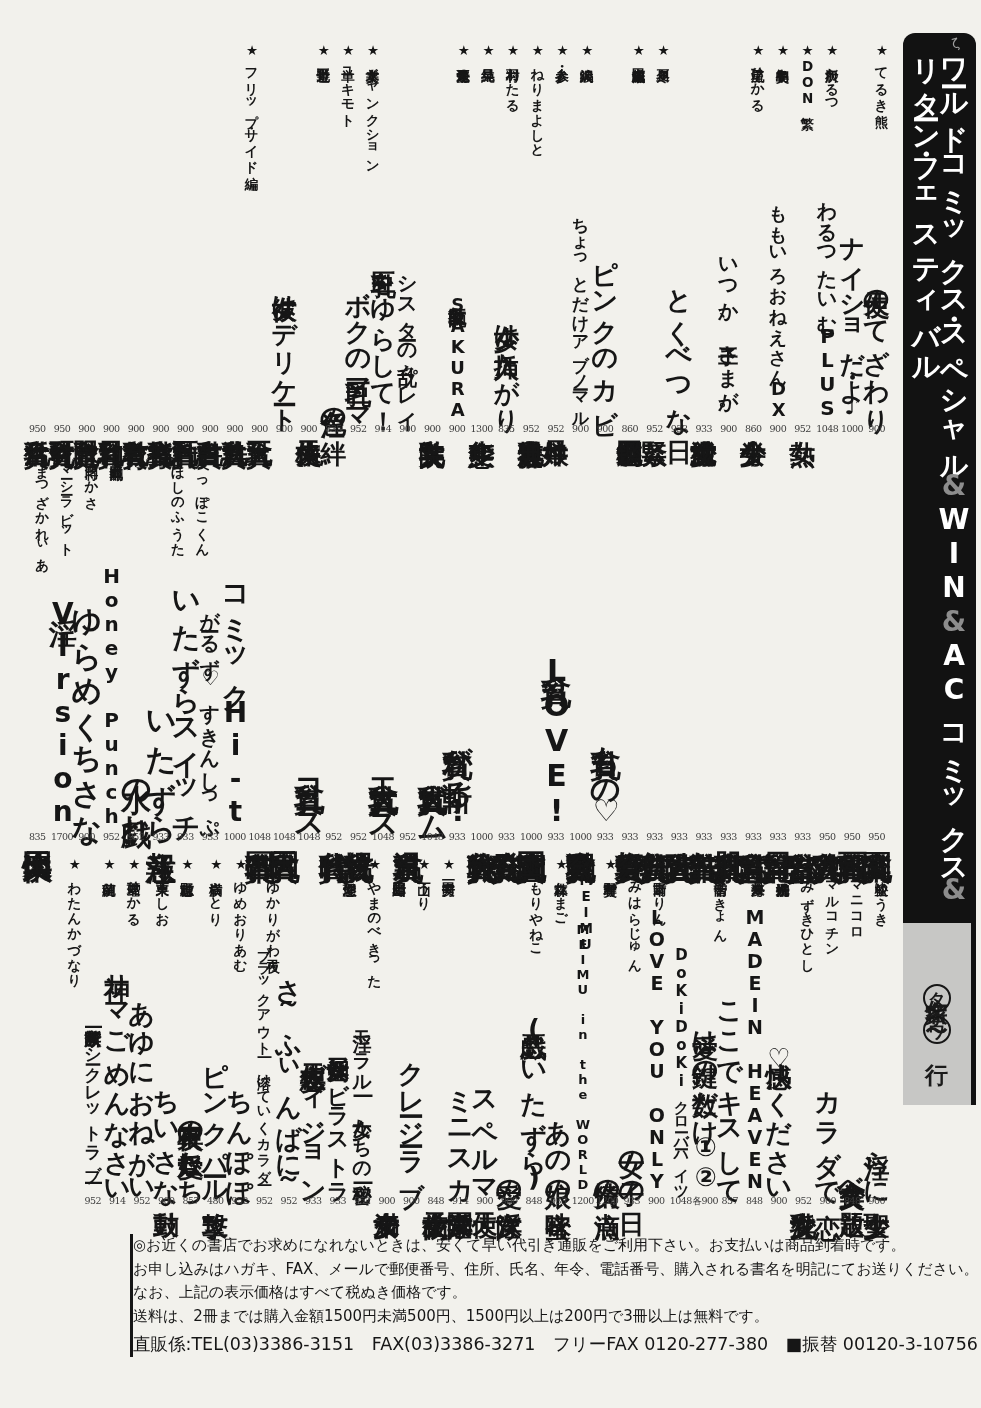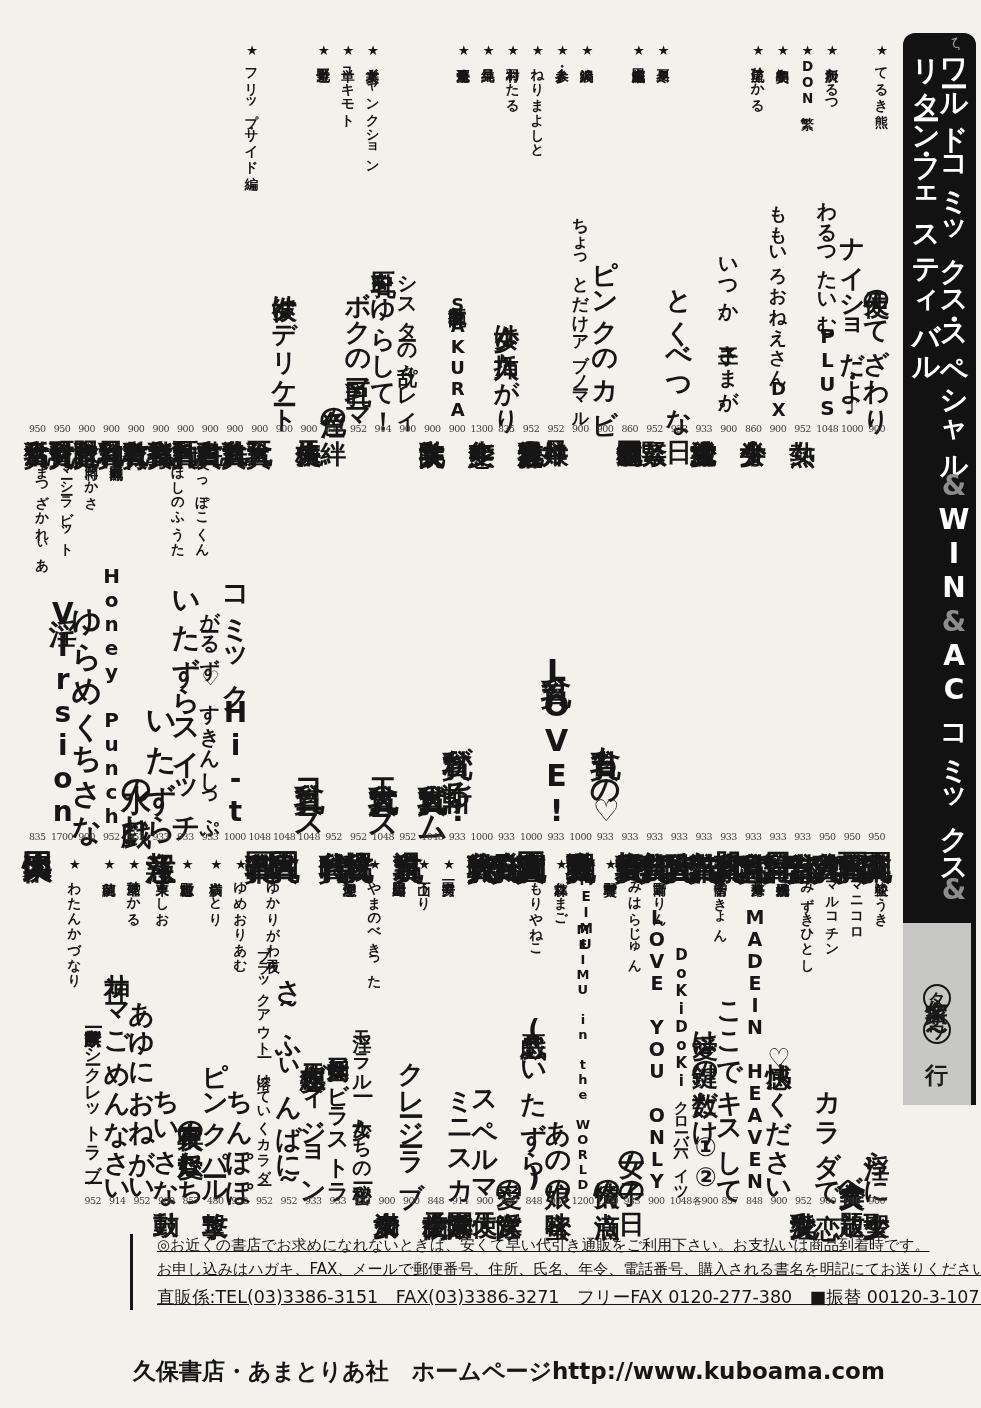--- a/index.html
+++ b/index.html
@@ -67,21 +67,21 @@
     text-align:center;margin:2px 0;box-sizing:border-box;
   }
   
   .delivery-box{
     position:absolute;left:28px;top:1257px;width:97px;height:63px;background:#121212;
     color:#fff;display:flex;align-items:center;justify-content:center;
     font-weight:bold;font-style:italic;font-size:20px;letter-spacing:1px;
   }
   .info-block{
     position:absolute;left:130px;top:1234px;width:758px;
-    border-left:3px solid #151515;padding-left:24px;box-sizing:border-box;text-decoration:underline;
+    border-left:3px solid #151515;padding-left:0;box-sizing:border-box;
   }
   .info-line{font-size:15px;line-height:23.5px;white-space:nowrap;}
   .contact-line{font-size:17.5px;line-height:26px;margin-top:3px;white-space:nowrap;}
   .publisher-line{
     position:absolute;left:130px;top:1356px;width:758px;text-align:center;
     font-size:23px;font-weight:bold;white-space:nowrap;
   }
   .scan-mark{position:absolute;left:952px;top:36px;color:#a0a0a0;font-size:13px;transform:rotate(-15deg);}
 </style>
 </head>
@@ -576,18 +576,19 @@
       </div>
     </div>
   </div>
 
   <div class="scan-mark">ζ</div>
 
   <div class="info-block">
     <div>
         <div class="info-line">◎お近くの書店でお求めになれないときは、安くて早い代引き通販をご利用下さい。お支払いは商品到着時です。</div>
         <div class="info-line">お申し込みはハガキ、FAX、メールで郵便番号、住所、氏名、年令、電話番号、購入される書名を明記にてお送りください。</div>
+        <div class="info-line">なお、上記の表示価格はすべて税ぬき価格です。</div>
+        <div class="info-line">送料は、2冊までは購入金額1500円未満500円、1500円以上は200円で3冊以上は無料です。</div>
       </div>
     <div class="contact-line">直販係:TEL(03)3386-3151　FAX(03)3386-3271　フリーFAX 0120-277-380　■振替 00120-3-10756</div>
   </div>
-  <div class="publisher-line">久保書店・あまとりあ社　ホームページhttp://www.kuboama.com</div>
 
 </div>
 
 </body></html>

